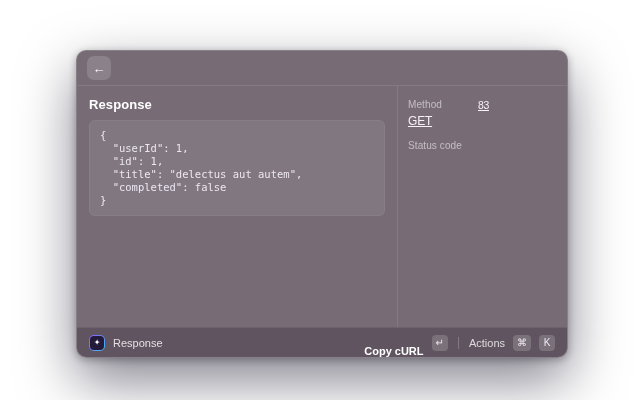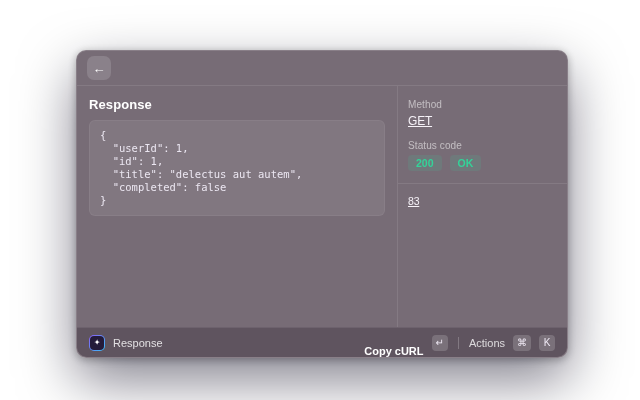--- a/index.html
+++ b/index.html
@@ -64,21 +64,21 @@
     color: #ece7f2;
   }
   .code-line { white-space: pre; }
 
   
   .panel-right {
     flex: 0 0 170px; width: 170px;
     border-left: 1px solid rgba(255,255,255,0.09);
     padding: 13px 0 0 0;
     overflow: hidden;
-    display: flex; flex-direction: column;
+    display: flex; flex-direction: row;
   }
   .pr-pad { padding: 0 6px 0 10px; }
   .kv-label {
     font-size: 10px; color: rgba(255,255,255,0.55);
     letter-spacing: 0.1px; margin-bottom: 4px;
   }
   .kv-value {
     font-size: 10.5px; font-weight: 500; color: #f6f2f8;
     letter-spacing: -0.2px; white-space: nowrap; overflow: hidden; text-decoration: underline;
   }
@@ -152,24 +152,20 @@
         <div class="code-line">}</div>
       </div>
     </div>
 
     <div class="panel-right">
       <div class="pr-pad">
         <div class="kv-label">Method</div>
         <div class="kv-value big">GET</div>
         <div class="section-gap"></div>
         <div class="kv-label">Status code</div>
-        <div class="badge-row">
-          <span class="status-badge" style="color:#34d399">200</span>
-          <span class="status-badge" style="color:#34d399">OK</span>
-        </div>
       </div>
       <hr class="hr-divider">
       <div class="pr-pad">
         <div class="kv-row">
           <div class="kv-value">83</div>
         </div>
       </div>
     </div>
 
   </div>

